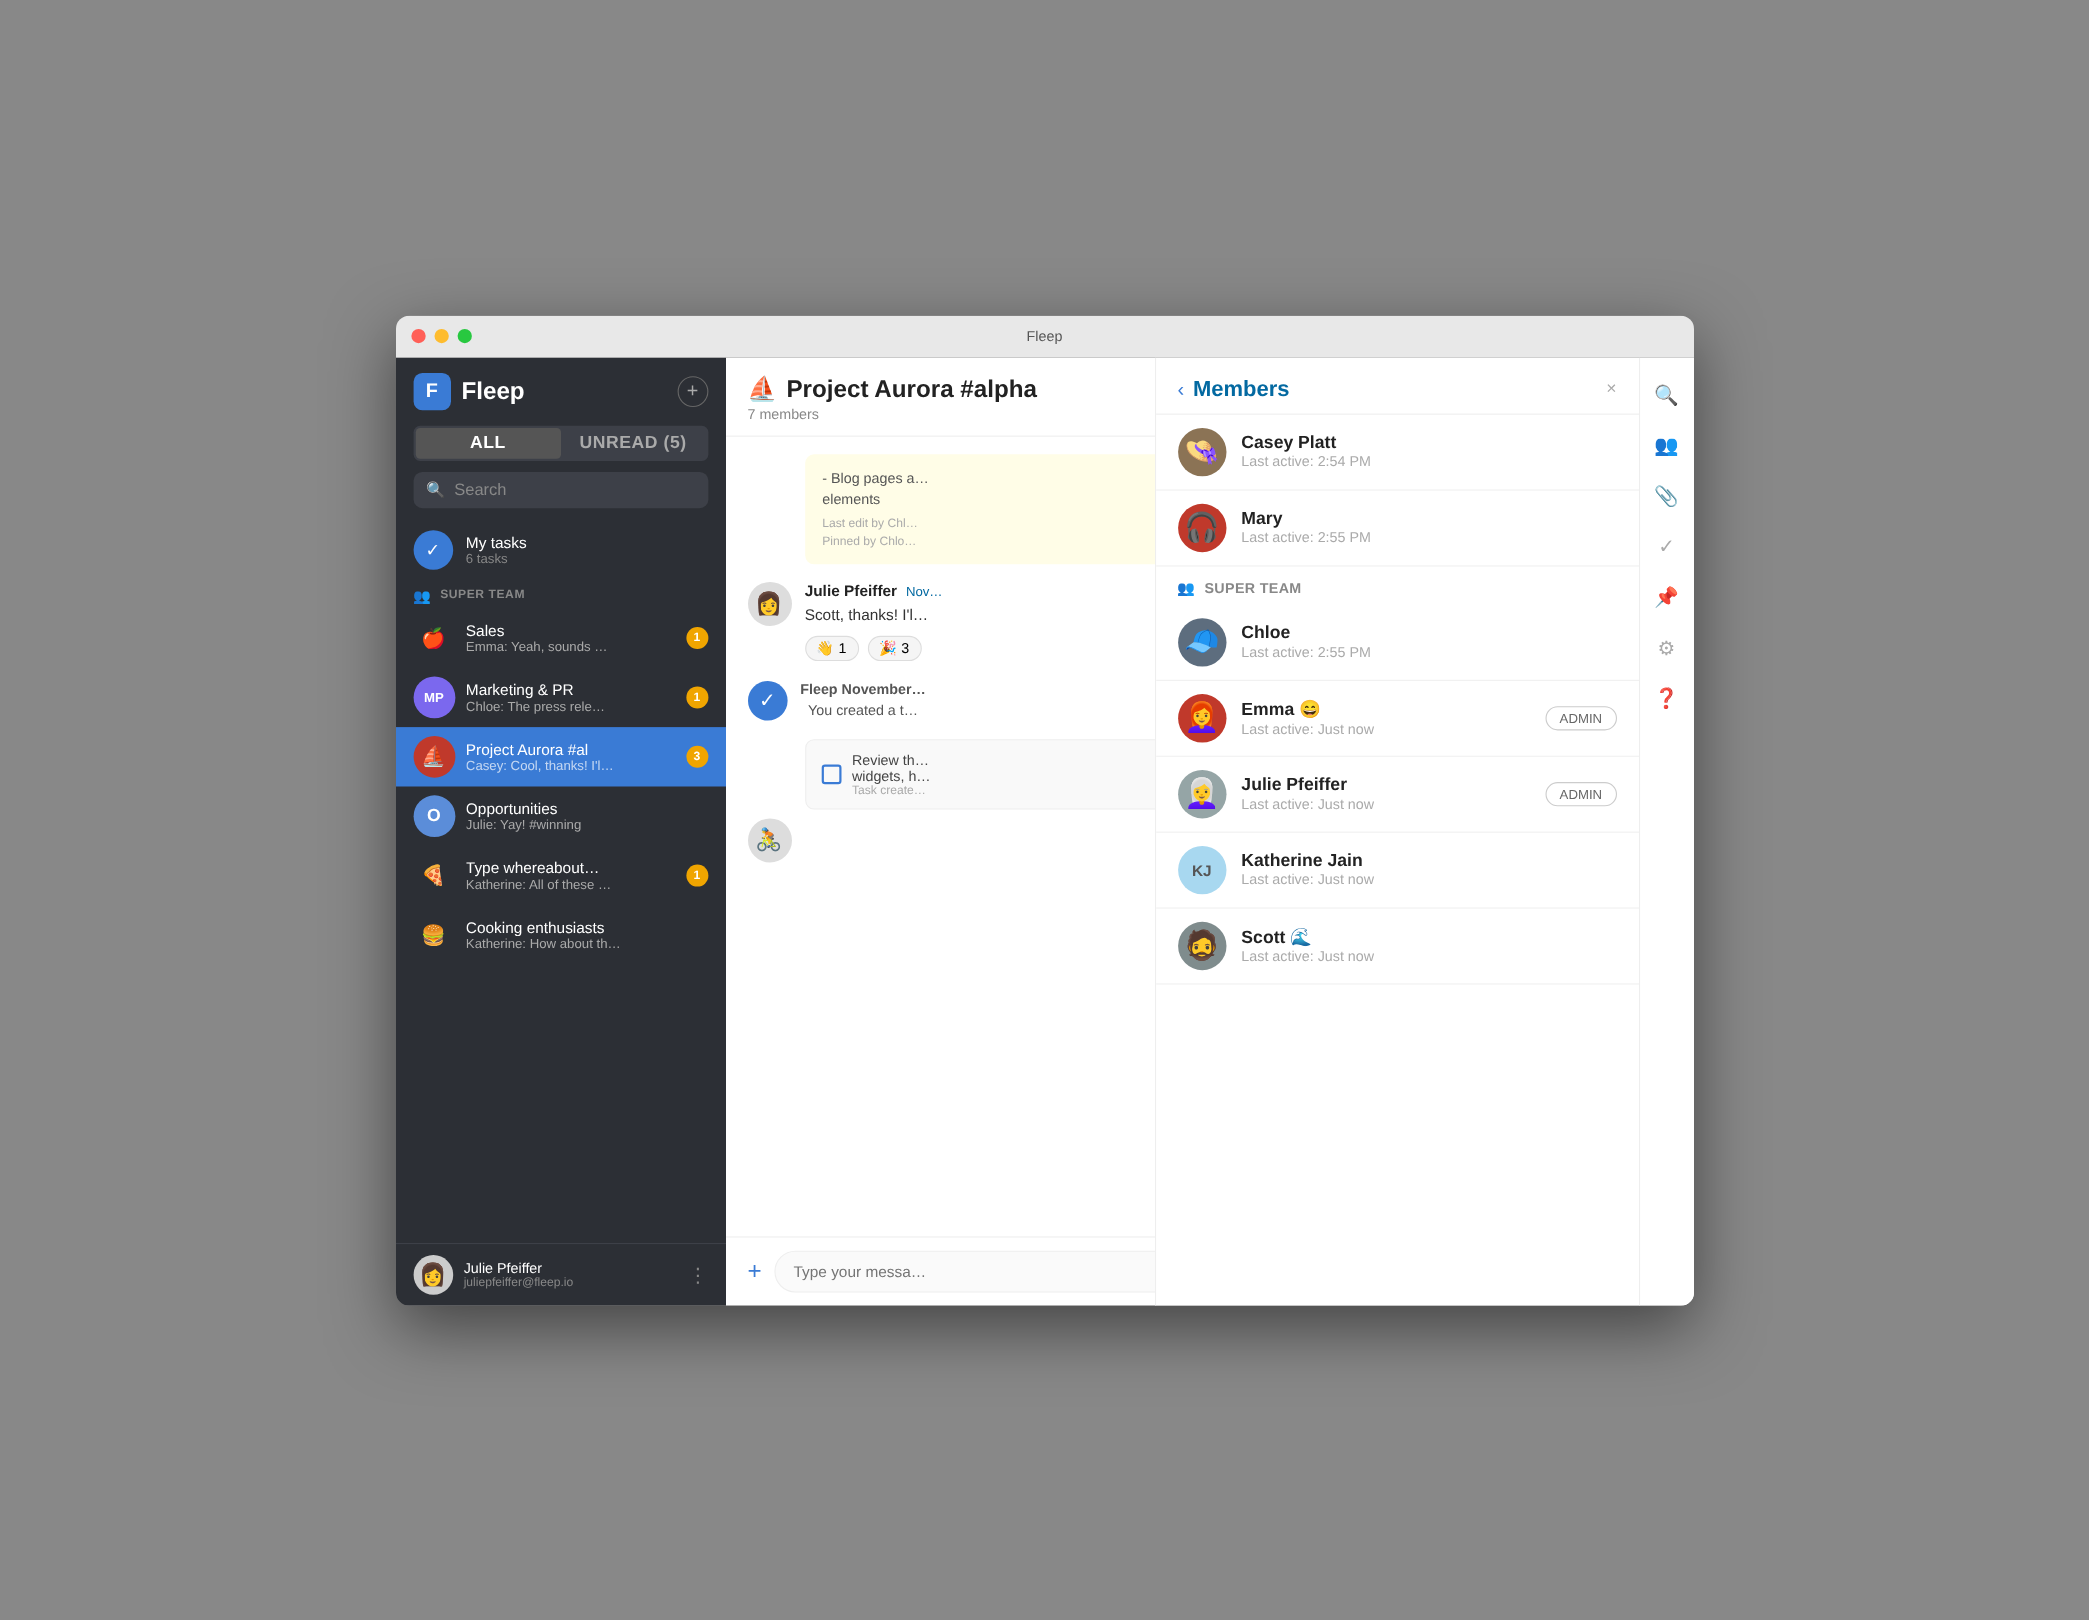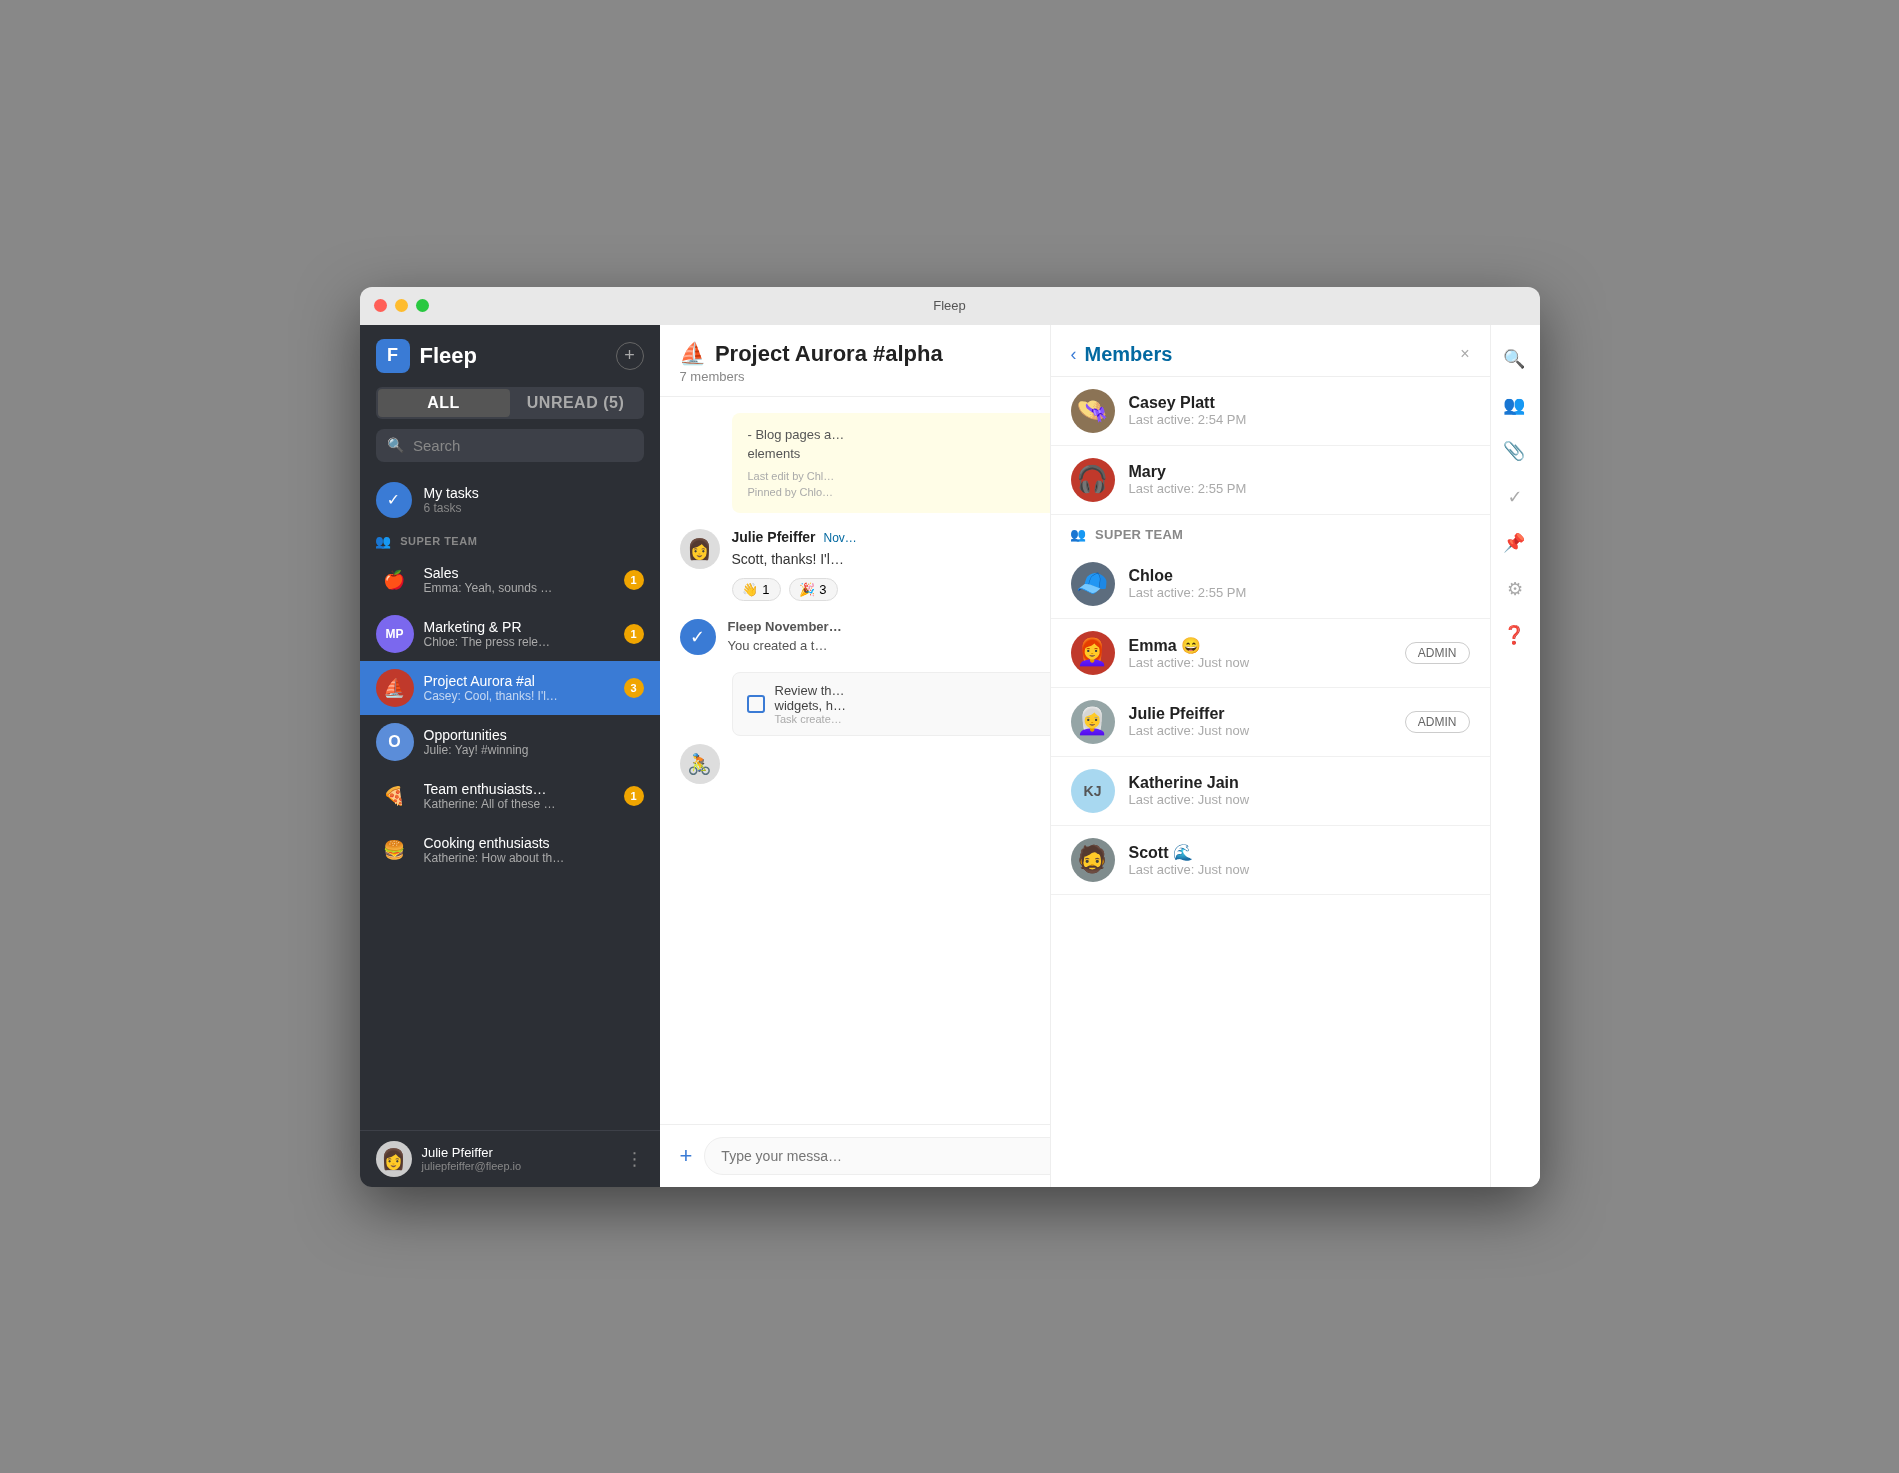--- a/index.html
+++ b/index.html
@@ -291,21 +291,21 @@
     }
     .task-text { font-size: 13px; color: #444; }
     .task-meta { font-size: 11px; color: #aaa; }
     .check-circle {
       width: 36px; height: 36px; border-radius: 50%;
       background: #3a7bd5;
       display: flex; align-items: center; justify-content: center;
       color: white; font-size: 18px;
       margin-top: 2px; flex-shrink: 0;
     }
-    .system-msg { font-size: 13px; color: #555; }
+    .system-msg { font-size: 13px; color: #555; text-align: center; }
     .system-bold { font-weight: 600; }
     .chat-input-bar {
       padding: 12px 20px;
       border-top: 1px solid #eee;
       display: flex;
       align-items: center;
       gap: 12px;
     }
     .input-add { color: #3a7bd5; font-size: 22px; cursor: pointer; border: none; background: transparent; }
     .input-field {
@@ -502,21 +502,21 @@
           <div class="conv-avatar o">O</div>
           <div class="conv-info">
             <div class="conv-name">Opportunities</div>
             <div class="conv-preview">Julie: Yay! #winning</div>
           </div>
         </div>
 
         <div class="conv-item">
           <div class="conv-avatar">🍕</div>
           <div class="conv-info">
-            <div class="conv-name">Team enthusiasts…</div>
+            <div class="conv-name">Type whereabout…</div>
             <div class="conv-preview">Katherine: All of these …</div>
           </div>
           <div class="badge">1</div>
         </div>
 
         <div class="conv-item">
           <div class="conv-avatar">🍔</div>
           <div class="conv-info">
             <div class="conv-name">Cooking enthusiasts</div>
             <div class="conv-preview">Katherine: How about th…</div>

